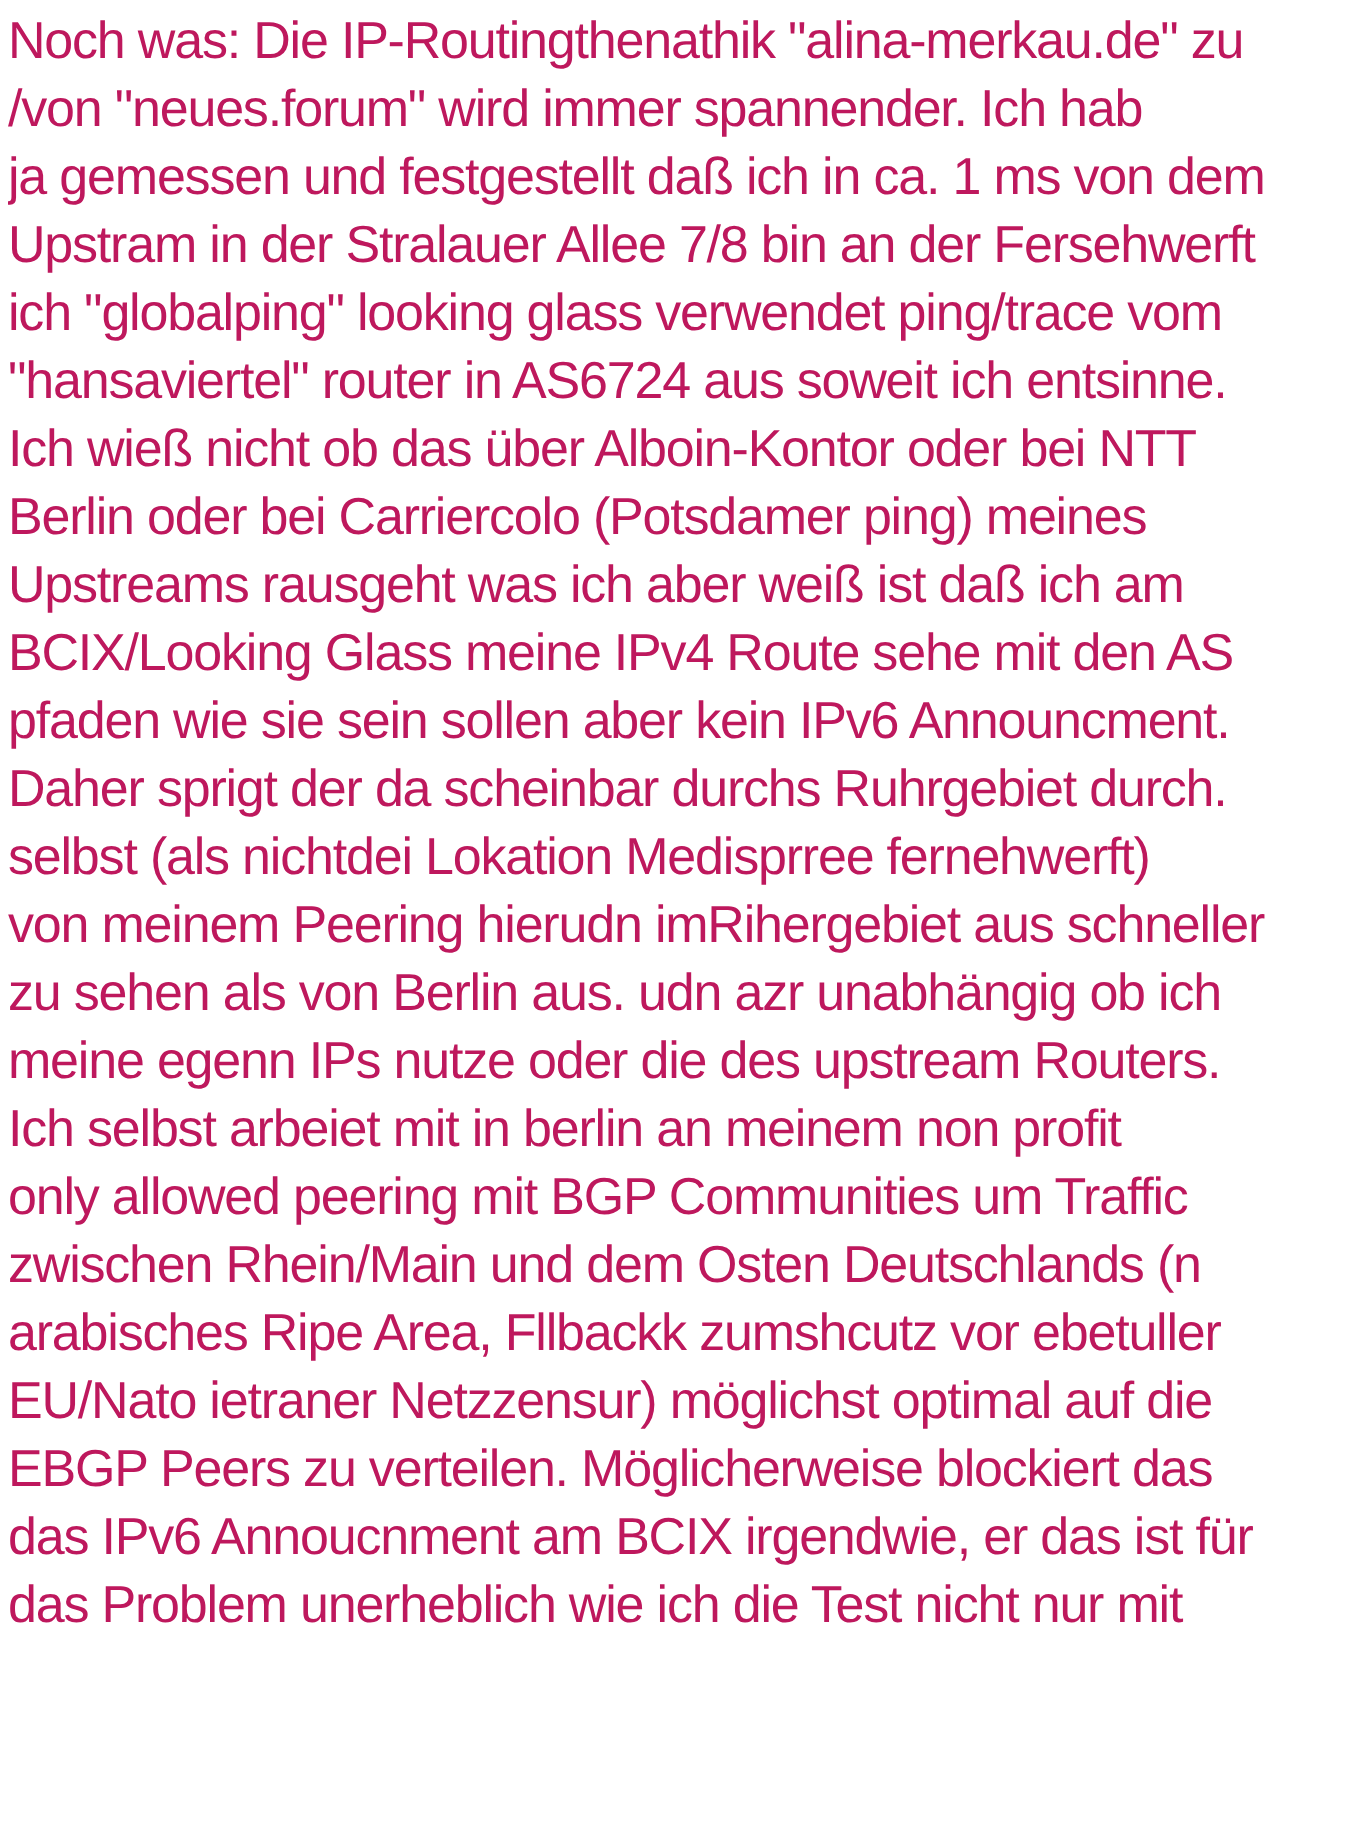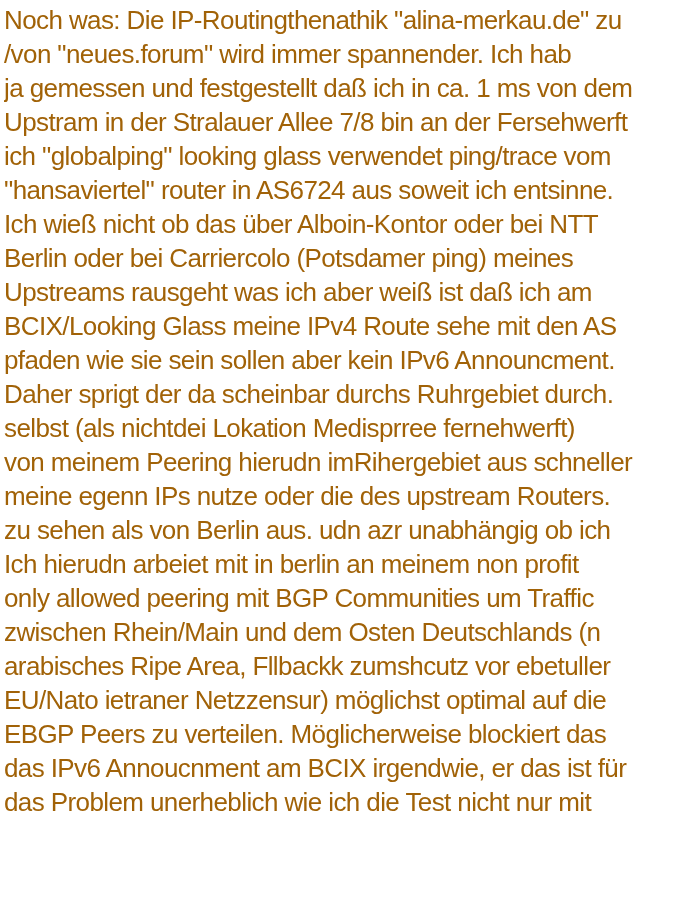--- a/index.html
+++ b/index.html
@@ -10,21 +10,21 @@
     height: 920px;
     overflow: hidden;
   }
   .text-page {
     box-sizing: border-box;
     width: 684px;
     height: 920px;
     padding: 3px 0 18px 4px;
     font-family: "Liberation Sans", sans-serif;
     font-size: 26px;
-    color: #a16207;
+    color: #be185d;
     background: #ffffff;
   }
   .text-line {
     line-height: 34px;
     height: 34px;
     white-space: nowrap;
     letter-spacing: -0.6px;
     overflow: hidden;
   }
 </style>
@@ -40,23 +40,23 @@
       <div class="text-line">ich "globalping" looking glass verwendet ping/trace vom</div>
       <div class="text-line">"hansaviertel" router in AS6724 aus soweit ich entsinne.</div>
       <div class="text-line">Ich wieß nicht ob das über Alboin-Kontor oder bei NTT</div>
       <div class="text-line">Berlin oder bei Carriercolo (Potsdamer ping) meines</div>
       <div class="text-line">Upstreams rausgeht was ich aber weiß ist daß ich am</div>
       <div class="text-line">BCIX/Looking Glass meine IPv4 Route sehe mit den AS</div>
       <div class="text-line">pfaden wie sie sein sollen aber kein IPv6 Announcment.</div>
       <div class="text-line">Daher sprigt der da scheinbar durchs Ruhrgebiet durch.</div>
       <div class="text-line">selbst (als nichtdei Lokation Medisprree fernehwerft)</div>
       <div class="text-line">von meinem Peering hierudn imRihergebiet aus schneller</div>
+      <div class="text-line">zu sehen als von Berlin aus. udn azr unabhängig ob ich</div>
       <div class="text-line">meine egenn IPs nutze oder die des upstream Routers.</div>
-      <div class="text-line">zu sehen als von Berlin aus. udn azr unabhängig ob ich</div>
-      <div class="text-line">Ich hierudn arbeiet mit in berlin an meinem non profit</div>
+      <div class="text-line">Ich selbst arbeiet mit in berlin an meinem non profit</div>
       <div class="text-line">only allowed peering mit BGP Communities um Traffic</div>
       <div class="text-line">zwischen Rhein/Main und dem Osten Deutschlands (n</div>
       <div class="text-line">arabisches Ripe Area, Fllbackk zumshcutz vor ebetuller</div>
       <div class="text-line">EU/Nato ietraner Netzzensur) möglichst optimal auf die</div>
       <div class="text-line">EBGP Peers zu verteilen. Möglicherweise blockiert das</div>
       <div class="text-line">das IPv6 Annoucnment am BCIX irgendwie, er das ist für</div>
       <div class="text-line">das Problem unerheblich wie ich die Test nicht nur mit</div>
     </div>
 </div>
 

